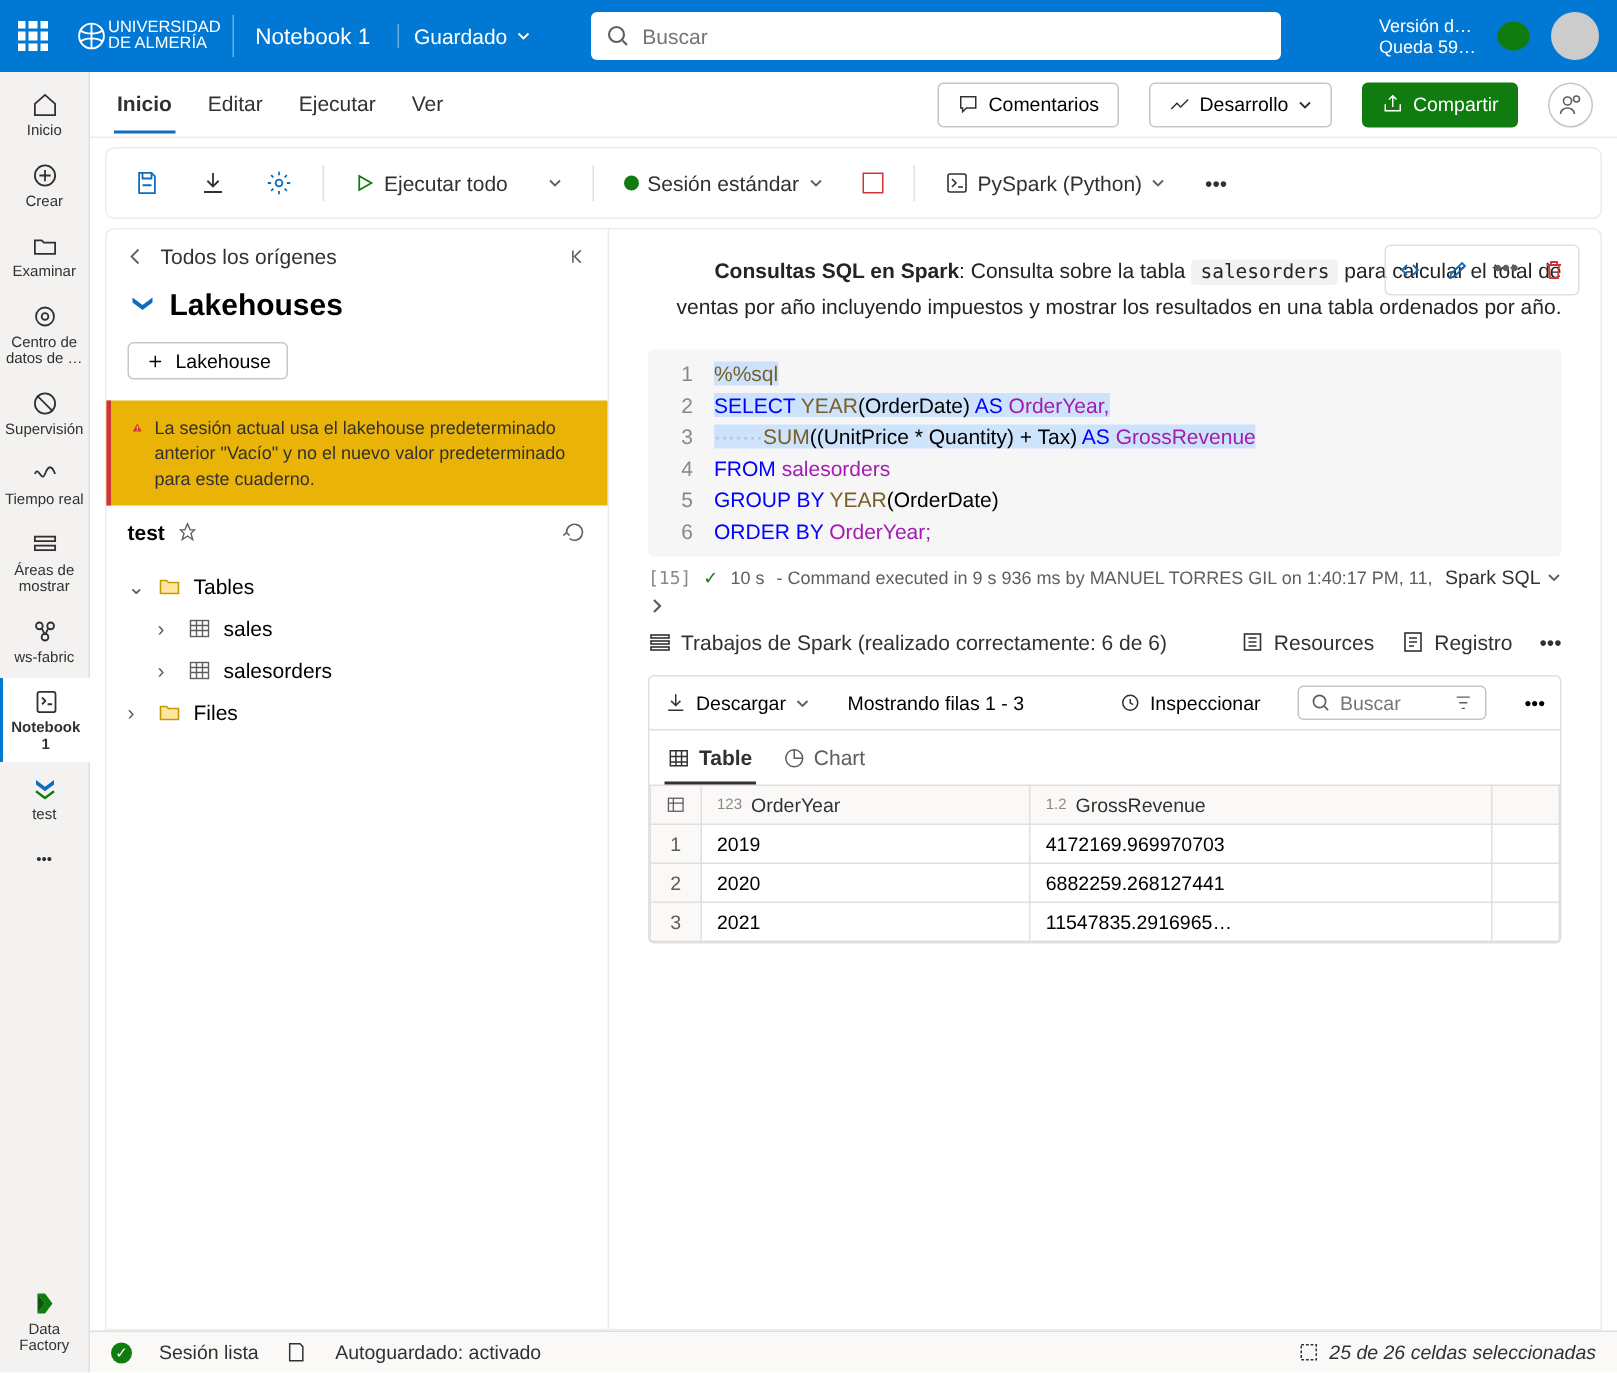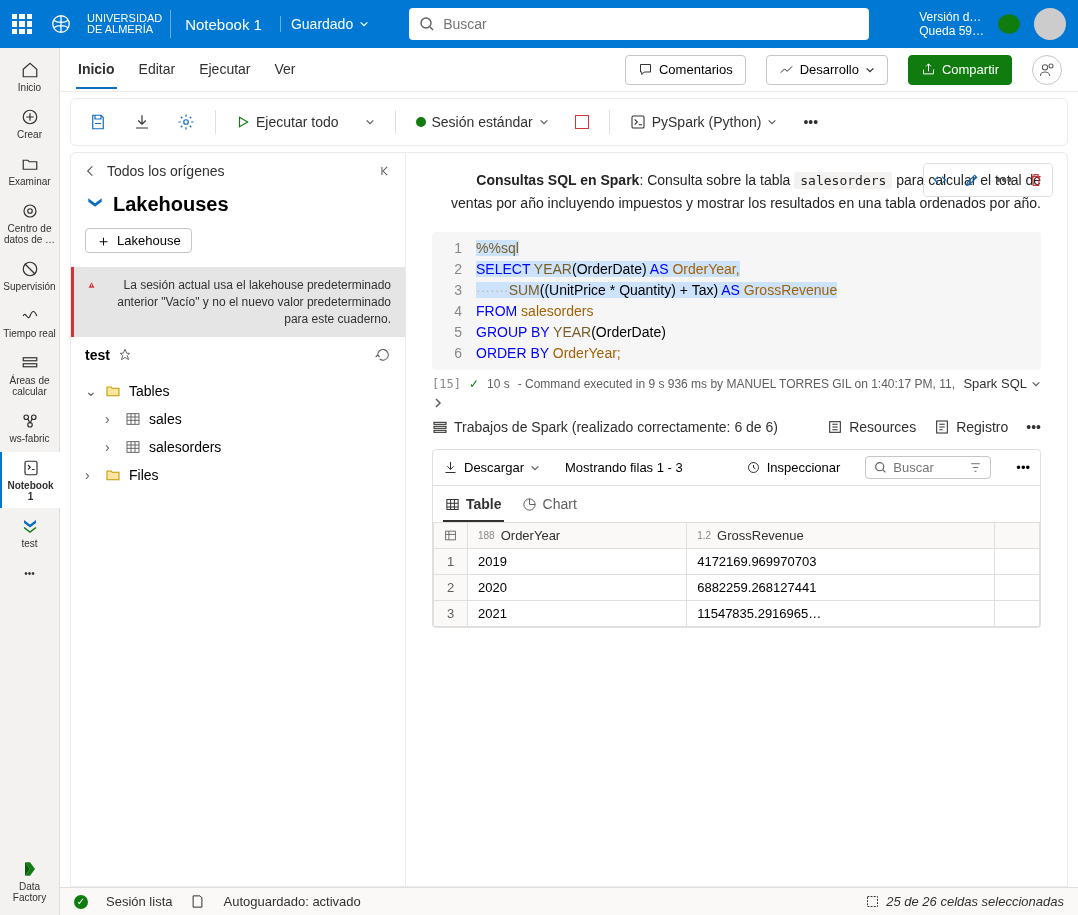--- a/index.html
+++ b/index.html
@@ -2,21 +2,21 @@
 <html><head>
 <meta charset="utf-8">
 <style>
 * { box-sizing: border-box; margin: 0; padding: 0; font-family: "Segoe UI", -apple-system, sans-serif; }
 body { width: 1078px; height: 915px; overflow: hidden; background: #fff; }
 
 
 .topbar { height: 48px; background: #0078d4; display: flex; align-items: center; padding: 0 12px; gap: 10px; color: #fff; }
 .waffle { width: 20px; height: 20px; display: grid; grid-template: repeat(3,1fr)/repeat(3,1fr); gap: 2px; cursor: pointer; }
 .waffle span { background: #fff; }
-.org-logo { display:flex; align-items:center; gap:15px; font-size:11px; line-height:1; padding:0 8px; border-right:1px solid rgba(255,255,255,.4); height:28px; }
+.org-logo { display:flex; align-items:center; gap:0; font-size:11px; line-height:1; padding:0 8px; border-right:1px solid rgba(255,255,255,.4); height:28px; }
 .org-logo svg{flex:none}
 .doc-title { font-size:15px; padding-left:4px; }
 .saved { font-size:14px; padding:0 10px; border-left:1px solid rgba(255,255,255,.4); margin-left:8px; display:flex; align-items:center; gap:6px; cursor:pointer; }
 .searchbox { flex:0 0 460px; height:32px; background:#fff; border-radius:4px; display:flex; align-items:center; padding:0 10px; color:#555; gap:8px; margin-left:20px; }
 .searchbox input { border:0; outline:0; flex:1; font-size:14px; }
 .top-right { margin-left:auto; display:flex; align-items:center; gap:12px; }
 .trial { font-size:12px; text-align:left; line-height:1.2; max-width:70px; overflow:hidden; white-space:nowrap; text-overflow:ellipsis; display:flex; flex-direction:column; }
 .avatar { width:32px; height:32px; border-radius:50%; background:#ccc; }
 
 
@@ -46,21 +46,21 @@
 .green-dot{width:10px;height:10px;border-radius:50%;background:#107c10;}
 .red-square{width:14px;height:14px;border:1.5px solid #d13438;}
 
 
 .content { flex:1; display:flex; margin:6px 10px 0 10px; min-height:0; }
 .explorer { width:336px; border:1px solid #edebe9; border-radius:6px 0 0 0; display:flex; flex-direction:column; background:#fff; }
 .exp-header{display:flex;align-items:center;padding:10px 12px;gap:8px;color:#323130;font-size:14px;}
 .exp-title{font-size:20px;font-weight:600;padding:4px 14px;display:flex;align-items:center;gap:8px;}
 .exp-add{margin:8px 14px;}
 .exp-add button{border:1px solid #c8c6c4;border-radius:4px;background:#fff;padding:4px 10px;font-size:13px;display:flex;align-items:center;gap:6px;cursor:pointer;}
-.warn{background:#e5e5e5;margin:6px 0 0 0;padding:10px 14px;font-size:12px;color:#323130;display:flex;gap:8px;border-left:3px solid #d13438;line-height:1.4;text-align:right;}
+.warn{background:#eab308;margin:6px 0 0 0;padding:10px 14px;font-size:12px;color:#323130;display:flex;gap:8px;border-left:3px solid #d13438;line-height:1.4;}
 .exp-sub{display:flex;align-items:center;padding:10px 14px;font-size:14px;font-weight:600;gap:8px;}
 .tree{padding:4px 8px;font-size:14px;}
 .tree-row{display:flex;align-items:center;gap:8px;padding:6px 6px;cursor:pointer;}
 .tree-row .chev{width:12px;color:#605e5c;}
 .tree-indent1{padding-left:26px;}
 
 .notebook { flex:1; border:1px solid #edebe9; border-left:0; border-radius:0 6px 0 0; overflow:auto; background:#fff; position:relative; }
 .cell { padding:16px 26px; }
 .cell-toolbar{position:absolute;top:10px;right:14px;display:flex;gap:4px;border:1px solid #e1dfdd;border-radius:4px;padding:2px;}
 .cell-toolbar .tbtn{width:28px;height:28px;display:flex;align-items:center;justify-content:center;cursor:pointer;color:#0f6cbd;}
@@ -70,21 +70,21 @@
 .md-text code{background:#f3f2f1;padding:1px 6px;border-radius:3px;font-family:Consolas,monospace;font-size:13px;}
 
 .codeblock{background:#f6f6f6;border-radius:4px;margin-top:18px;font-family:Consolas,monospace;font-size:14px;line-height:1.5;padding:6px 0;}
 .codeline{display:flex;}
 .gutter{width:44px;text-align:right;padding-right:14px;color:#888;user-select:none;}
 .codetxt{white-space:pre;}
 .hl-mag{color:#795e26;background:#cde3fb;}
 .kw{color:#0000ff;}
 .fn{color:#795e26;}
 .op{color:#000;}
-.id{color:#a16207;}
+.id{color:#a21caf;}
 .sel{background:#cde3fb;}
 
 .exec-row{display:flex;align-items:center;gap:8px;font-size:12px;color:#605e5c;padding:6px 0 4px 0;}
 .exec-row .lbl{color:#8a8886;font-family:Consolas,monospace;}
 .exec-row .ok{color:#107c10;}
 .exec-row .lang{margin-left:auto;font-size:13px;color:#323130;display:flex;align-items:center;gap:4px;justify-content:space-between;}
 
 .outhdr{display:flex;align-items:center;gap:18px;font-size:14px;padding:8px 0;color:#323130;}
 .outhdr .grp{display:flex;align-items:center;gap:6px;cursor:pointer;}
 .outtoolbar{border:1px solid #e1dfdd;border-radius:4px;margin-top:6px;}
@@ -214,21 +214,21 @@
         </div>
         <span>Tiempo real</span>
       </div>
   <div class="rail-item">
         <div class="rail-ico">
           <svg width="18" height="18" viewBox="0 0 24 24" fill="none" stroke="#323130" stroke-width="1.6">
             <rect x="3" y="5" width="18" height="4"></rect>
             <rect x="3" y="13" width="18" height="4"></rect>
           </svg>
         </div>
-        <span>Áreas de calcular</span>
+        <span>Áreas de mostrar</span>
       </div>
   <div class="rail-item">
         <div class="rail-ico">
           <svg width="18" height="18" viewBox="0 0 24 24" fill="none" stroke="#323130" stroke-width="1.6">
             <circle cx="7" cy="7" r="3"></circle>
             <circle cx="17" cy="7" r="3"></circle>
             <circle cx="12" cy="17" r="3"></circle>
             <path d="M9 9l3 6M15 9l-3 6"></path>
           </svg>
         </div>
@@ -579,21 +579,21 @@
             <tbody>
                   <tr>
               <th style="width:30px">
                       <svg width="13" height="13" viewBox="0 0 24 24" fill="none" stroke="#605e5c" stroke-width="1.6">
                         <rect x="3" y="4" width="18" height="16"></rect>
                         <path d="M3 10h18M9 4v16"></path>
                       </svg>
                     </th>
               <th>
                       <div class="colhdr">
-                        <span class="dtype">188</span>
+                        <span class="dtype">123</span>
                         <span>OrderYear</span>
                       </div>
                     </th>
               <th>
                       <div class="colhdr">
                         <span class="dtype">1.2</span>
                         <span>GrossRevenue</span>
                       </div>
                     </th>
               <th></th>

